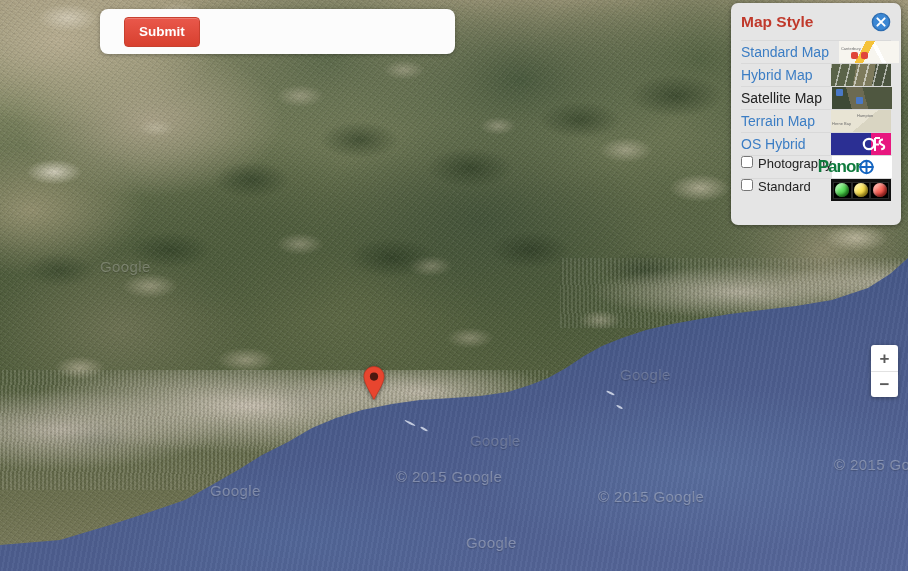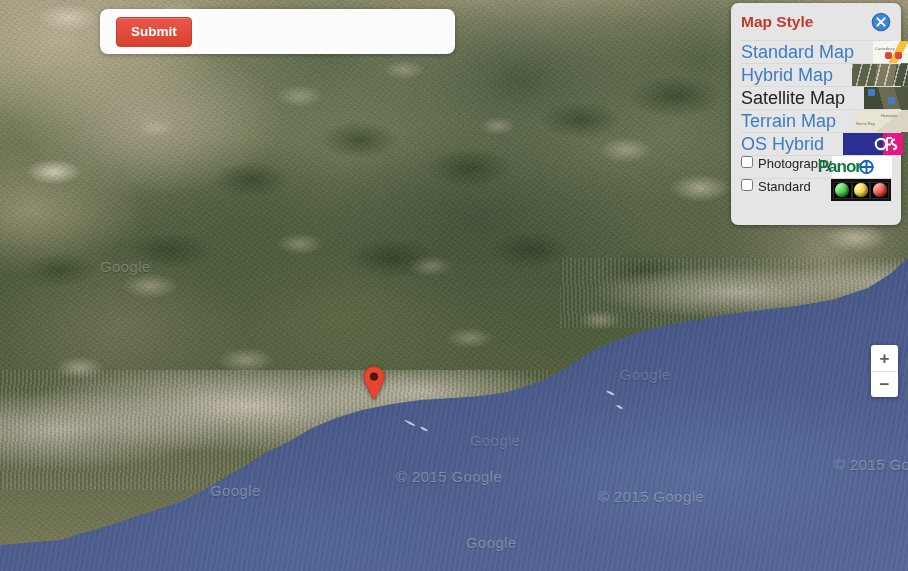--- a/index.html
+++ b/index.html
@@ -240,21 +240,21 @@
     background: #f7f7f7;
     padding: 0 10px;
     font-family: "Liberation Sans", sans-serif;
     font-size: 13.5px;
     color: #444;
     outline: none;
   }
   .search-input::placeholder { color: #9a9a9a; }
 
   .submit-btn {
-    margin-left: 8px;
+    margin-left: 16px;
     height: 30px;
     padding: 0 14px;
     border: 1px solid #c7402f;
     border-radius: 4px;
     background: linear-gradient(180deg, #e9584b 0%, #d8402f 100%);
     color: #fff;
     font-family: "Liberation Sans", sans-serif;
     font-size: 13.5px;
     font-weight: bold;
     cursor: pointer;
@@ -335,25 +335,25 @@
     border-top: 1px solid #d9d9d9;
     height: 23px;
   }
   .style-row:last-of-type { border-bottom: 1px solid #d9d9d9; }
 
   .row-label {
     flex: 1;
     display: flex;
     align-items: center;
     font-family: "Liberation Sans", sans-serif;
-    font-size: 18px;
+    font-size: 14px;
     color: #3b7dc4;
     cursor: pointer;
     white-space: nowrap;
-    padding-right: 19px;
+    padding-right: 10px;
   }
   .row-label.active { color: #222; cursor: default; }
 
   .row-check {
     flex: 1;
     display: flex;
     gap: 5px;
     font-family: "Liberation Sans", sans-serif;
     font-size: 13px;
     color: #222;

